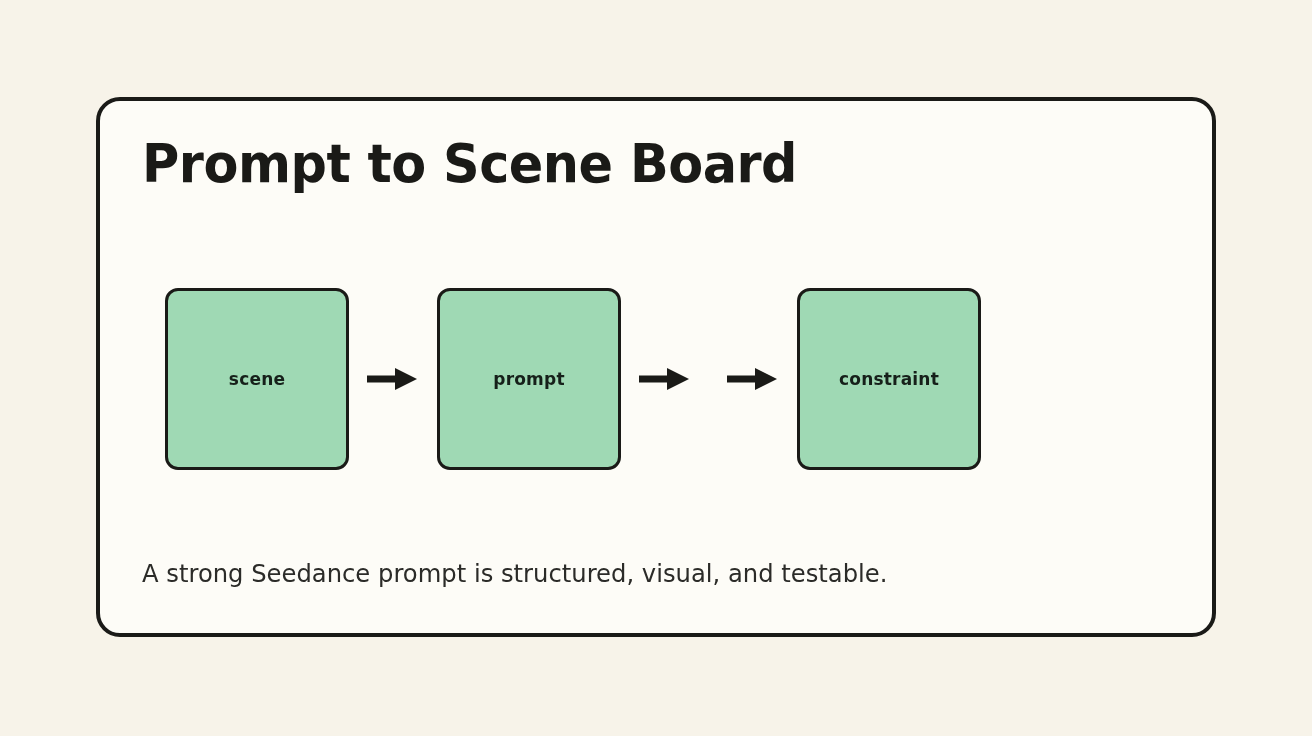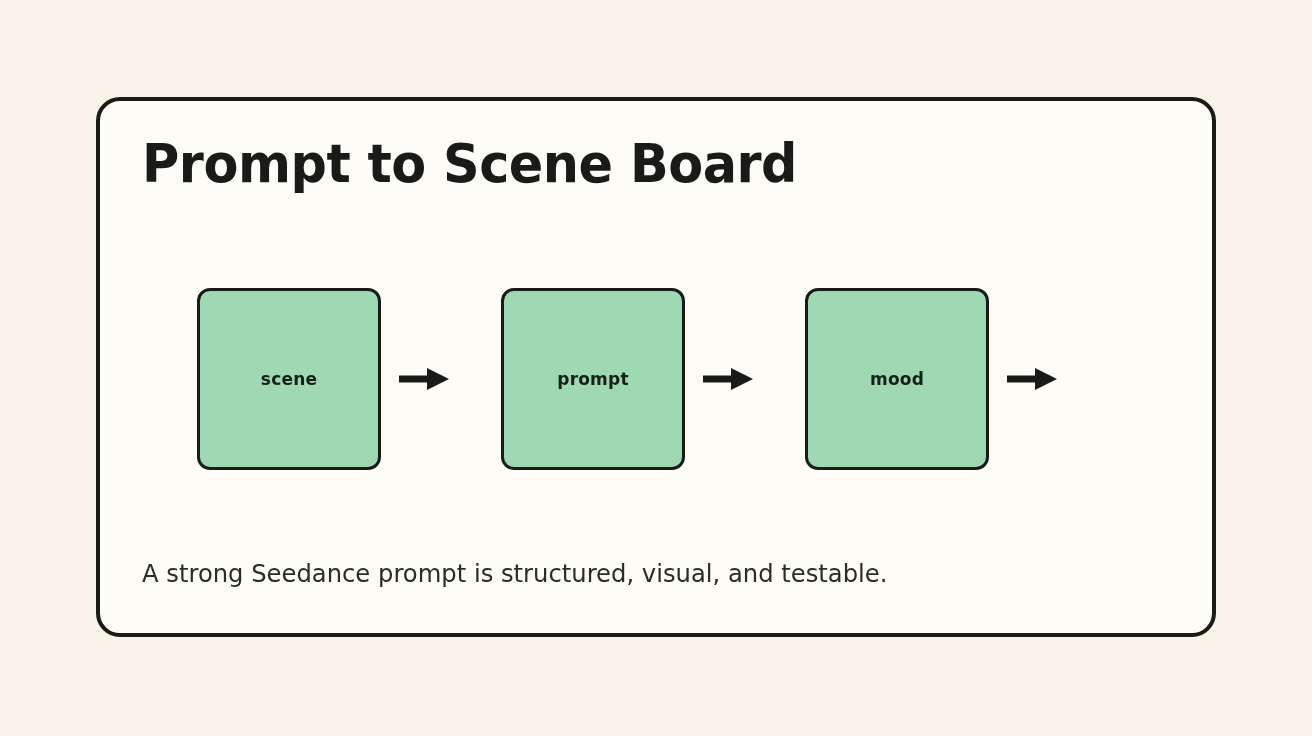--- a/index.html
+++ b/index.html
@@ -63,21 +63,20 @@
   .node {
     box-sizing: border-box;
     width: 184px;
     height: 182px;
     background: #9fd9b4;
     border: 3px solid #1a1a17;
     border-radius: 13px;
     display: flex;
     align-items: center;
     justify-content: center;
-    margin-left: 32px;
   }
 
   .node-label {
     font-family: "DejaVu Sans", sans-serif;
     font-size: 17px;
     font-weight: 700;
     color: #16201a;
     letter-spacing: 0.2px;
     text-align: center;
     line-height: 1.2;
@@ -139,30 +138,30 @@
         <span class="node-label">prompt</span>
       </div>
 
       <div class="arrow">
         <svg width="52" height="28" viewBox="0 0 52 28" aria-hidden="true">
           <rect x="0" y="10.5" width="33" height="7" fill="#1a1a17"></rect>
           <polygon points="28,3 50,14 28,25" fill="#1a1a17"></polygon>
         </svg>
       </div>
 
-      <div class="node">
-        <span class="node-label">mood</span>
-      </div>
 
       <div class="arrow">
         <svg width="52" height="28" viewBox="0 0 52 28" aria-hidden="true">
           <rect x="0" y="10.5" width="33" height="7" fill="#1a1a17"></rect>
           <polygon points="28,3 50,14 28,25" fill="#1a1a17"></polygon>
         </svg>
       </div>
 
+      <div class="node">
+        <span class="node-label">constraint</span>
+      </div>
 
     </div>
 
     <p class="card-caption">A strong Seedance prompt is structured, visual, and testable.</p>
 
   </div>
 </div>
 
 </body></html>

